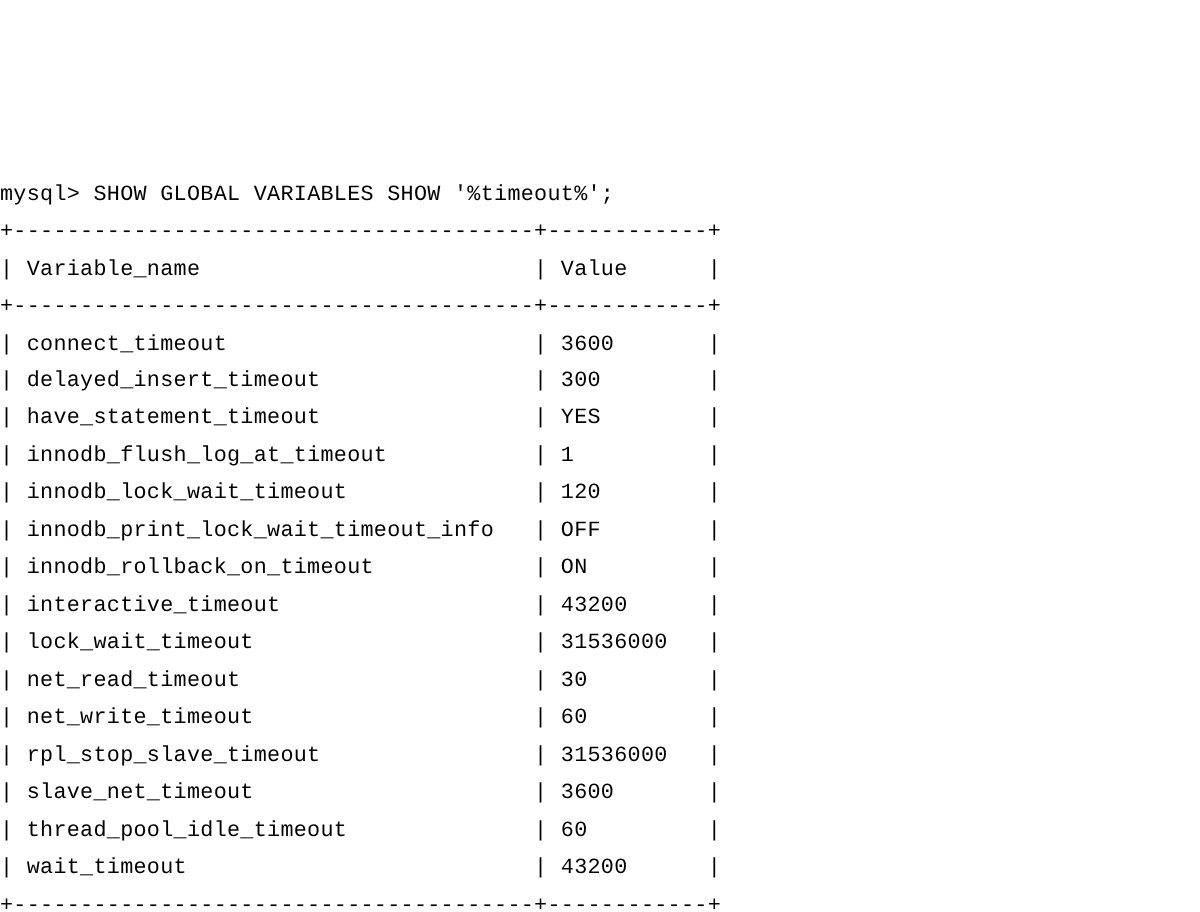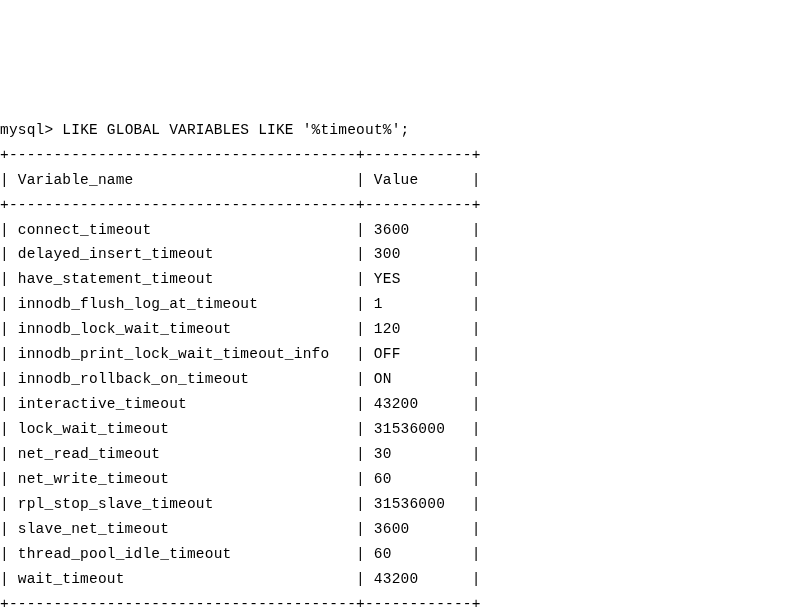--- a/index.html
+++ b/index.html
@@ -19,21 +19,21 @@
     }
     .terminal {
       display: block;
     }
   </style>
 </head>
 <body>
 
 
 
-<div class="terminal"><span><span>mysql&gt;</span> <span>LIKE GLOBAL VARIABLES LIKE '%timeout%';</span></span>
+<div class="terminal"><span><span>mysql&gt;</span> <span>SHOW GLOBAL VARIABLES SHOW '%timeout%';</span></span>
 <span id="border-top">+---------------------------------------+------------+</span>
 <span id="header-row">| Variable_name                         | Value      |</span>
 <span id="border-mid">+---------------------------------------+------------+</span>
 <span id="body-rows">| connect_timeout                       | 3600       |
 | delayed_insert_timeout                | 300        |
 | have_statement_timeout                | YES        |
 | innodb_flush_log_at_timeout           | 1          |
 | innodb_lock_wait_timeout              | 120        |
 | innodb_print_lock_wait_timeout_info   | OFF        |
 | innodb_rollback_on_timeout            | ON         |

